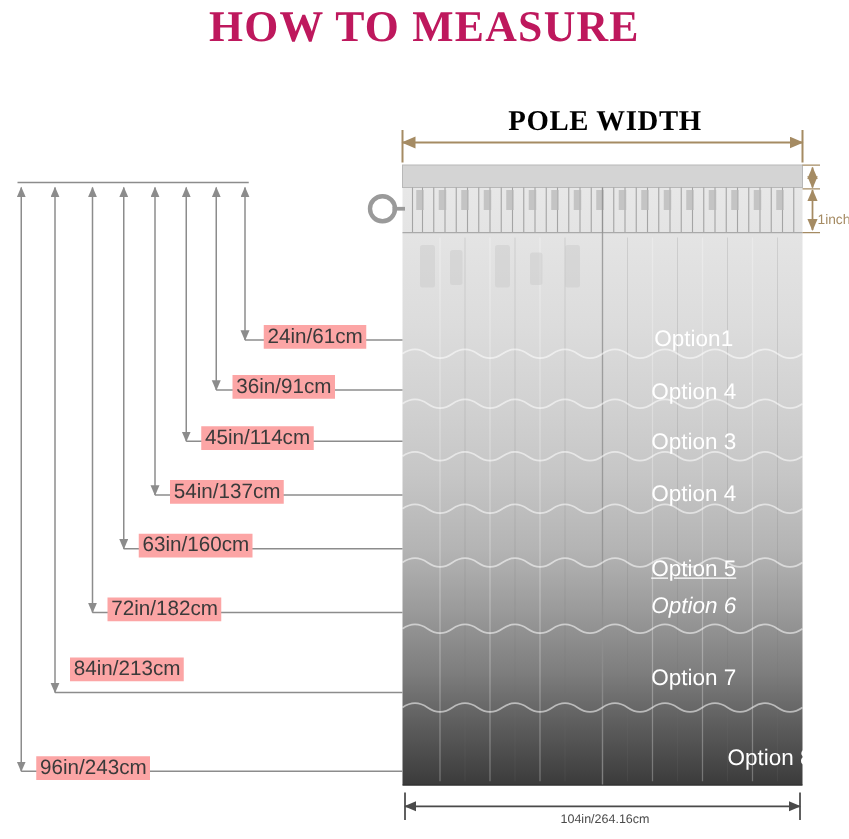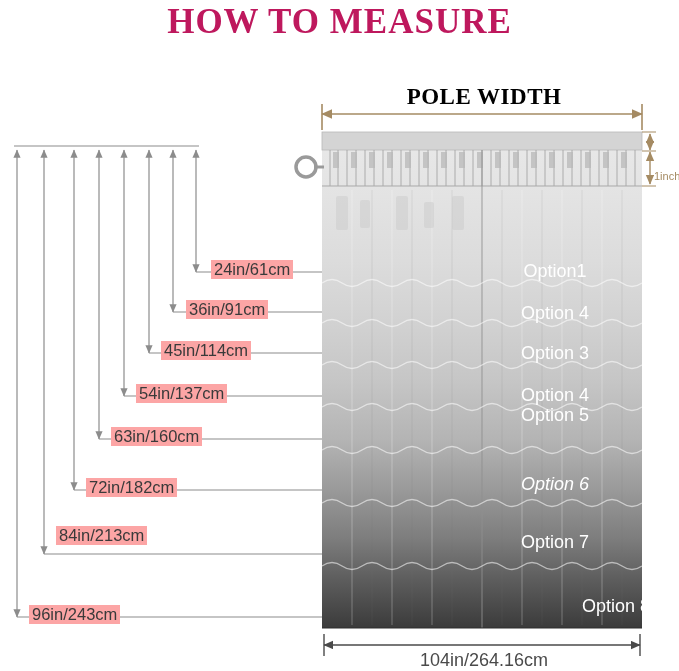--- a/index.html
+++ b/index.html
@@ -32,21 +32,21 @@
     font-size:23px;
     letter-spacing:.5px;
     color:#000000;
   }
 
   .bottom-width-label{
     position:absolute;
     left:324px; top:650px; width:320px;
     text-align:center;
     font-family:"Liberation Sans", sans-serif;
-    font-size:18px;
+    font-size:10px;
     color:#4a4a4a;
   }
 
   .cm-label{
     position:absolute;
     font-family:"Liberation Sans", sans-serif;
     font-size:11px;
     color:#a58b63;
     white-space:nowrap;
   }
@@ -283,18 +283,18 @@
   <div class="meas-label" style="left:136px;top:384px;">54in/137cm</div>
   <div class="meas-label" style="left:111px;top:427px;">63in/160cm</div>
   <div class="meas-label" style="left:86px;top:478px;">72in/182cm</div>
   <div class="meas-label" style="left:56px;top:526px;">84in/213cm</div>
   <div class="meas-label" style="left:29px;top:605px;">96in/243cm</div>
 
   <div class="opt-label" style="left:480px;top:245px;">Option1</div>
   <div class="opt-label" style="left:480px;top:287px;">Option 4</div>
   <div class="opt-label" style="left:480px;top:327px;">Option 3</div>
   <div class="opt-label" style="left:480px;top:369px;">Option 4</div>
-  <div class="opt-label" style="left:480px;top:389px;">Option 5</div>
+  <div class="opt-label" style="left:480px;top:429px;text-decoration:underline;">Option 5</div>
   <div class="opt-label" style="left:480px;top:458px;font-style:italic;">Option 6</div>
   <div class="opt-label" style="left:480px;top:516px;">Option 7</div>
   <div class="opt-label" style="left:500px;top:580px;text-align:right;">Option 8</div>
 
 </div>
 
 </body></html>

